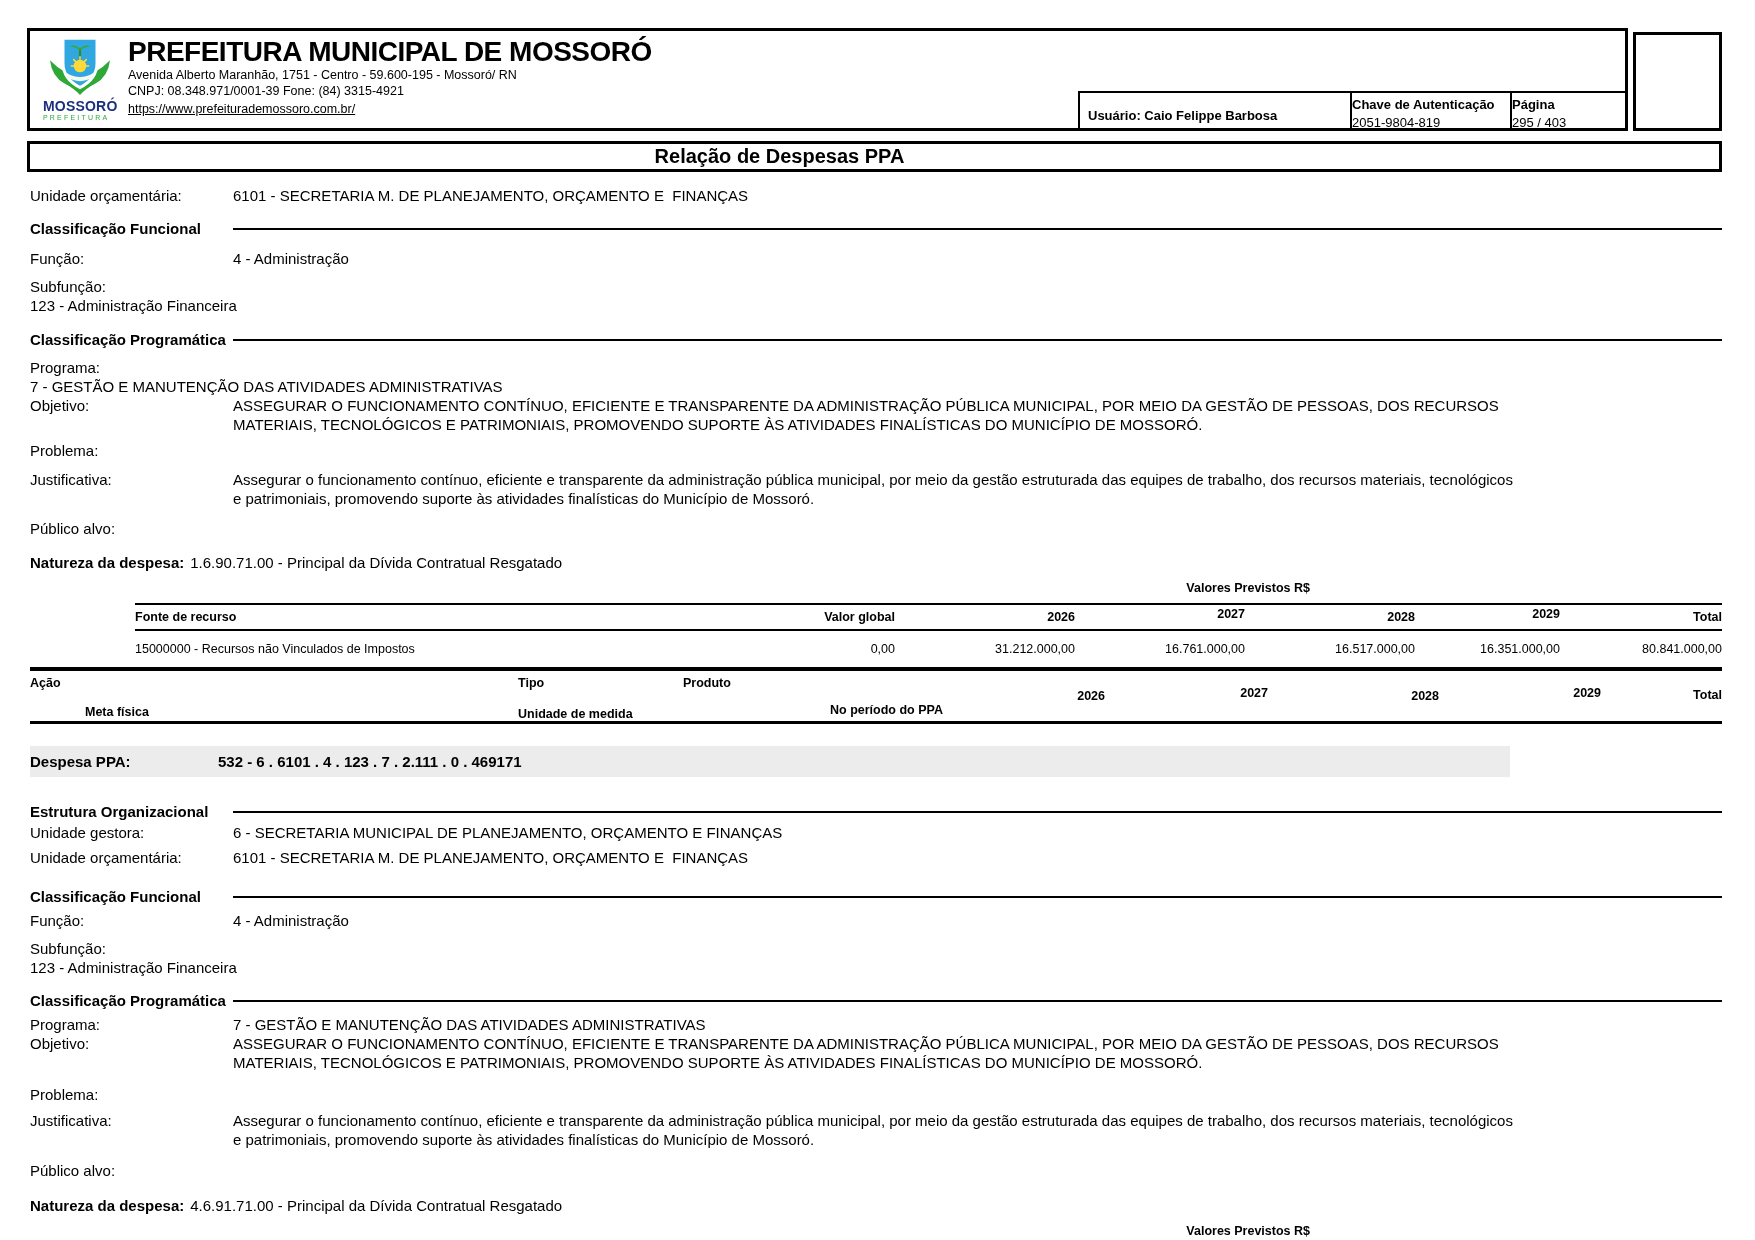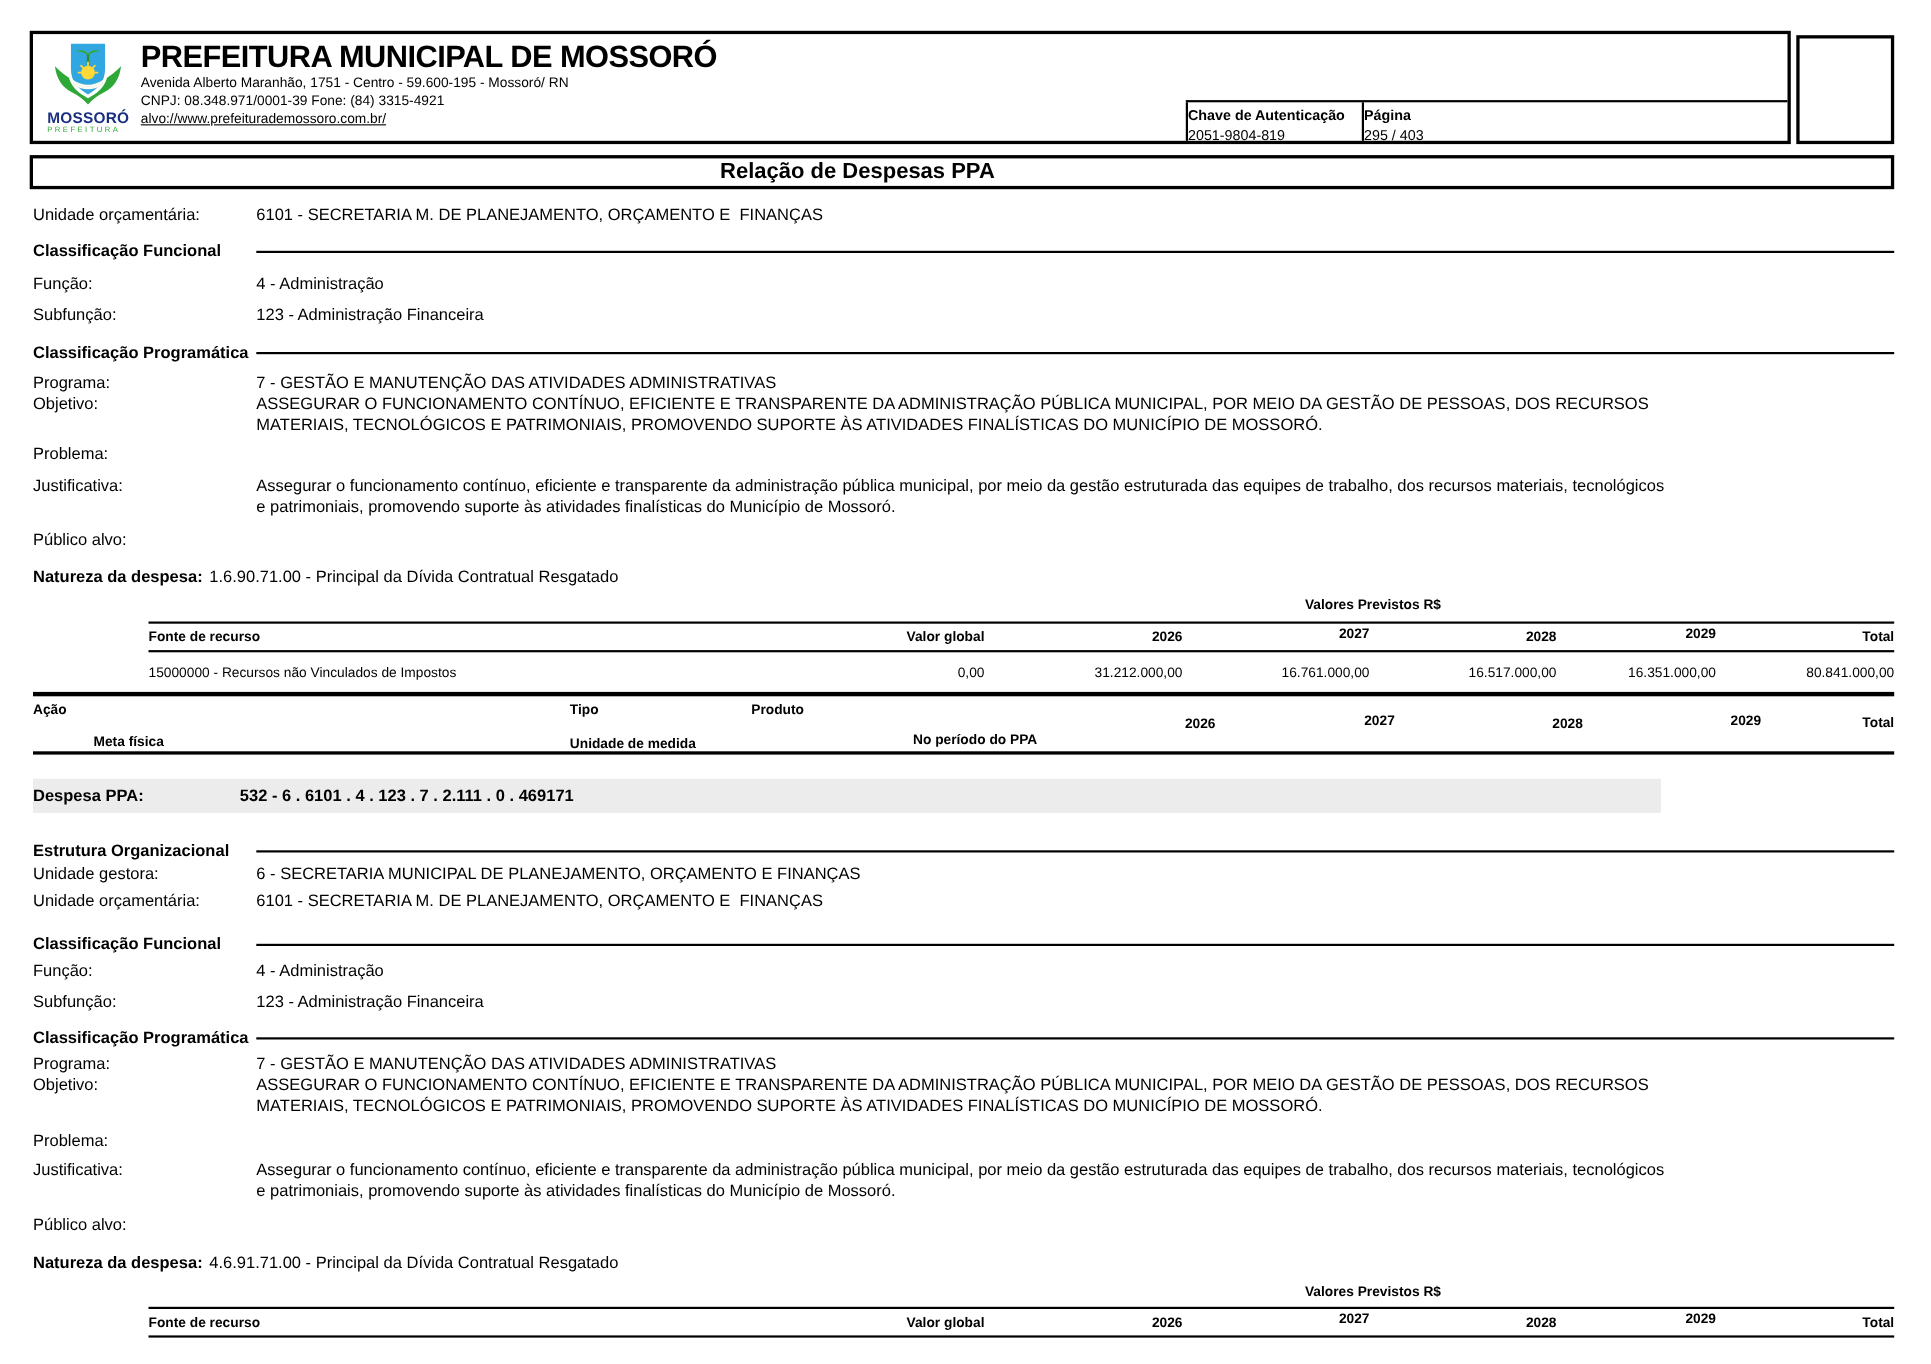--- a/index.html
+++ b/index.html
@@ -64,21 +64,21 @@
   .c-y4 { width:145px; text-align:right; }
   .c-total { width:162px; text-align:right; }
   .raise { position:relative; top:-3px; }
 
   .acao-head { position:relative; width:1692px; height:57px; border-top:4px solid #000; border-bottom:3px solid #000; font-size:12.5px; font-weight:bold; }
   .acao-head span { position:absolute; white-space:nowrap; }
 
   .despesa-bar { margin-top:22px; width:1480px; height:31px; background:#ececec; display:flex; align-items:center; font-size:15px; font-weight:bold; }
   .despesa-bar .dlbl { width:188px; flex-shrink:0; }
 
-  .mt14{margin-top:14px;} .mt11{margin-top:11px;} .mt9{margin-top:9px;} .mt15{margin-top:15px;}
+  .mt14{margin-top:14px;} .mt11{margin-top:11px;} .mt9{margin-top:9px;flex-direction:column;} .mt15{margin-top:15px;}
   .mt0{margin-top:0;} .mt7{margin-top:7px;} .mt10{margin-top:10px;} .mt25{margin-top:25px;}
   .mt2{margin-top:2px;} .mt6{margin-top:6px;} .mt20{margin-top:20px;} .mt5{margin-top:5px;}
   .mt13{margin-top:13px;} .mt12{margin-top:12px;} .mt16{margin-top:16px;}
 </style>
 </head>
 <body>
 
 <div class="page">
 
   <div class="hdr-wrap">
@@ -100,23 +100,24 @@
           <circle cx="38" cy="33" r="6.5" fill="#ffd83a"></circle>
           <path d="M24 40 Q38 49 52 40 L52 44.5 Q38 53 24 44.5 Z" fill="#f6f9ee"></path>
         </svg>
         <div class="logo-city">MOSSORÓ</div>
         <div class="logo-sub">PREFEITURA</div>
       </div>
       <div class="org-block">
         <div class="org-name">PREFEITURA MUNICIPAL DE MOSSORÓ</div>
         <div class="org-line">Avenida Alberto Maranhão, 1751 - Centro - 59.600-195 - Mossoró/ RN</div>
         <div class="org-line">CNPJ: 08.348.971/0001-39 Fone: (84) 3315-4921</div>
-        <a href="#" class="org-link">alvo://www.prefeiturademossoro.com.br/</a>
+        <a href="#" class="org-link">https://www.prefeiturademossoro.com.br/</a>
       </div>
       <div class="hdr-cells">
+        <div class="cell cell-user">Usuário: Caio Felippe Barbosa</div>
         <div class="cell cell-kv">
           <div class="k">Chave de Autenticação</div>
           <div class="v">2051-9804-819</div>
         </div>
         <div class="cell cell-kv pg">
           <div class="k">Página</div>
           <div class="v">295 / 403</div>
         </div>
       </div>
     </div>

